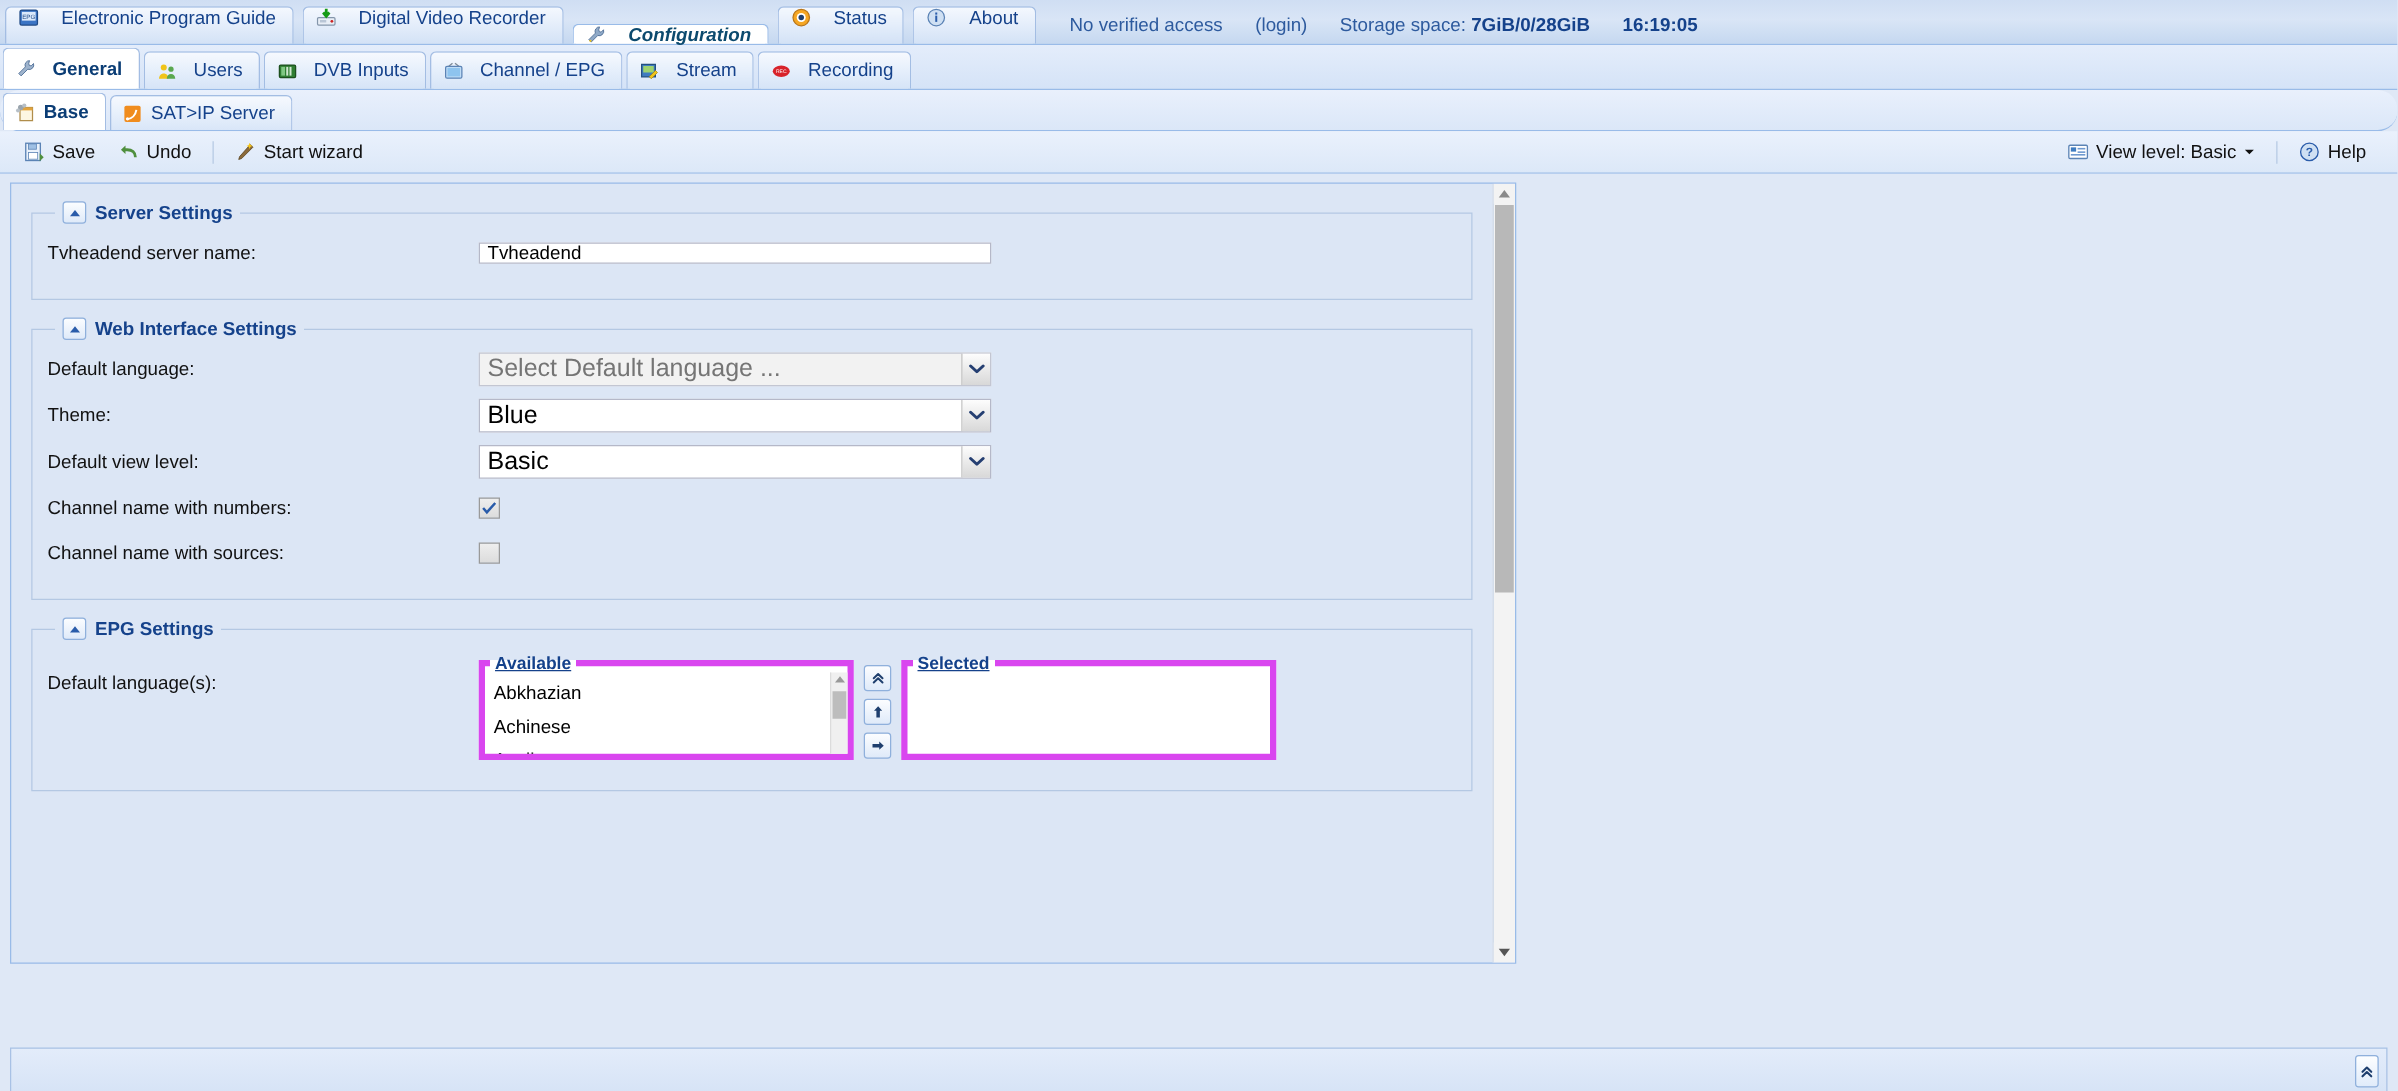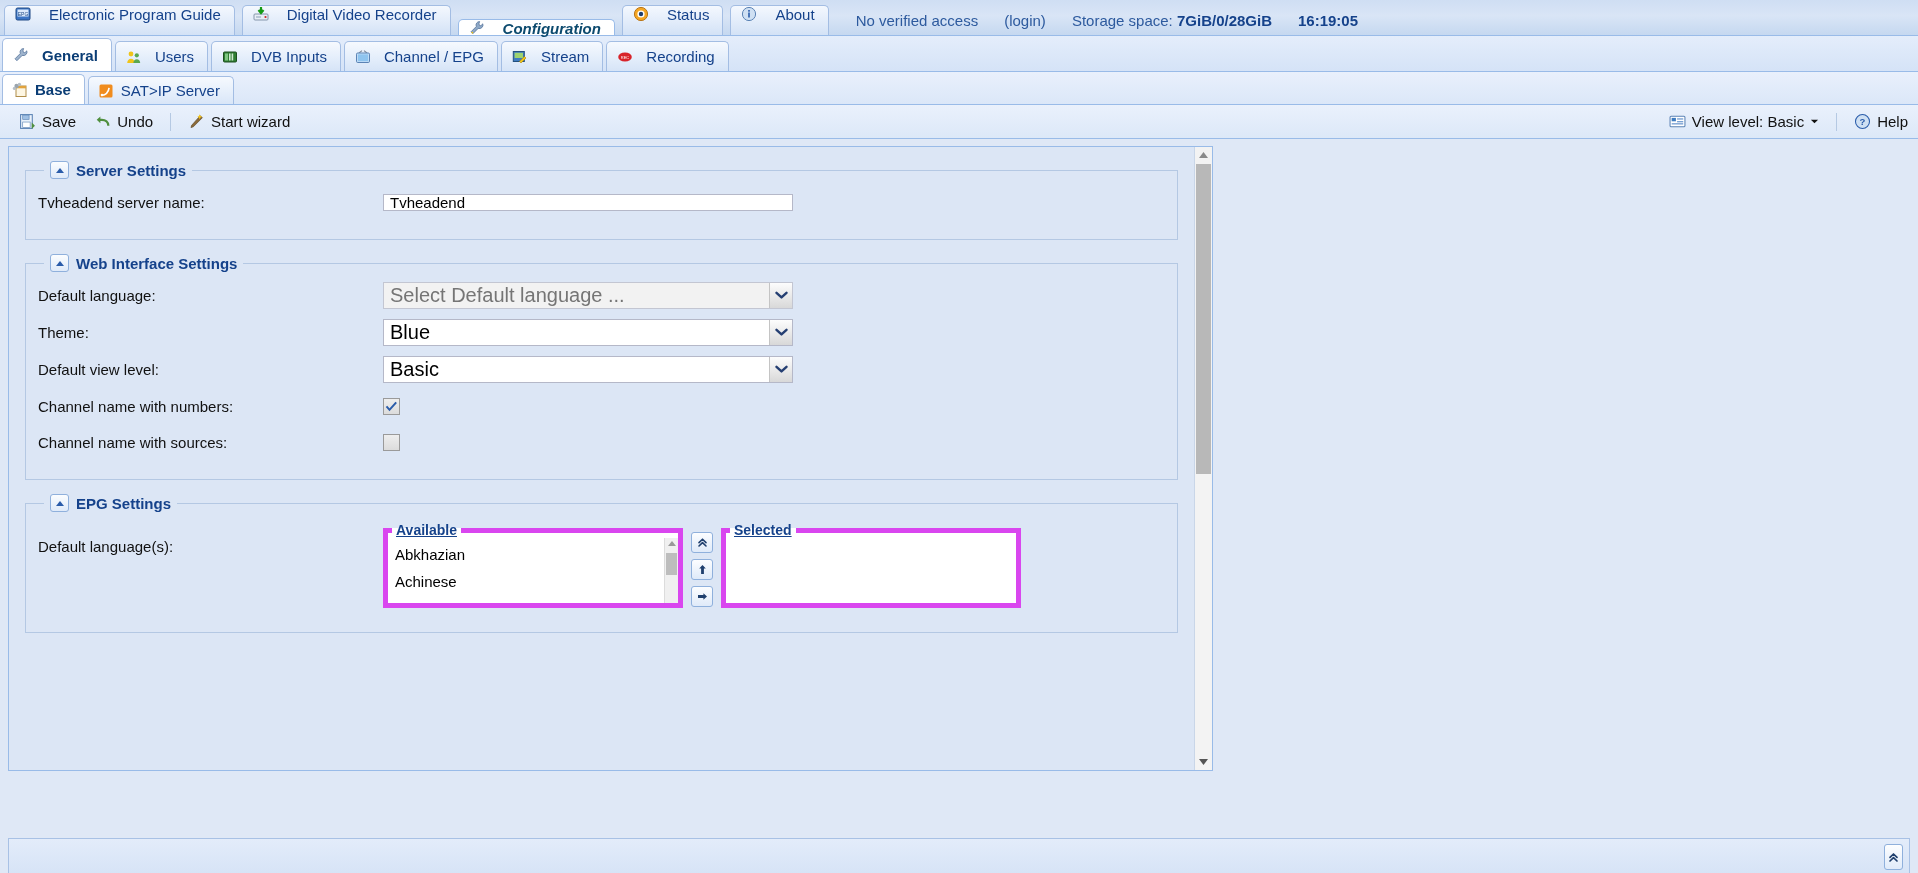--- a/index.html
+++ b/index.html
@@ -58,21 +58,21 @@
     background:linear-gradient(to bottom,#f6f9fe 0%,#e4eefb 55%,#d6e4f7 100%);
     cursor:pointer;white-space:nowrap;box-sizing:border-box;
   }
   .r2tab.active{background:#fff;font-weight:bold;height:33px;color:#0b3d75;}
   
   .row3{
     height:33px;
     background:linear-gradient(to bottom,#e9f0fc 0%,#dbe7f8 100%);
     border-bottom:1px solid #99bbe8;
     display:flex;align-items:flex-end;
-    padding-left:2px;box-sizing:border-box;
+    padding-left:2px;box-sizing:border-box;border-radius:16px;
   }
   .r3tab{
     display:flex;align-items:center;gap:7px;
     height:28px;margin-right:3px;padding:0 13px 0 9px;
     border:1px solid #a3bde3;border-bottom:none;
     border-radius:5px 5px 0 0;
     background:linear-gradient(to bottom,#f6f9fe 0%,#e6effb 55%,#d9e6f8 100%);
     cursor:pointer;white-space:nowrap;box-sizing:border-box;
   }
   .r3tab.active{background:#fff;font-weight:bold;height:30px;color:#0b3d75;}
@@ -84,21 +84,21 @@
     display:flex;align-items:center;
     padding:0 10px;box-sizing:border-box;
     position:relative;
   }
   .tbtn{
     display:flex;align-items:center;gap:6px;
     padding:3px 8px;border:1px solid transparent;border-radius:3px;
     font-size:15px;color:#111;cursor:pointer;white-space:nowrap;
   }
   .tsep{width:1px;height:18px;background:#b5c9e3;margin:0 8px;}
-  .tright{position:absolute;right:1px;display:flex;align-items:center;}
+  .tright{position:absolute;right:16px;display:flex;align-items:center;}
   
   .main{
     position:relative;
     height:745px;
     background:#dfe8f6;
     box-sizing:border-box;
     padding:7px 0 0 8px;
   }
   .panel{
     position:relative;

